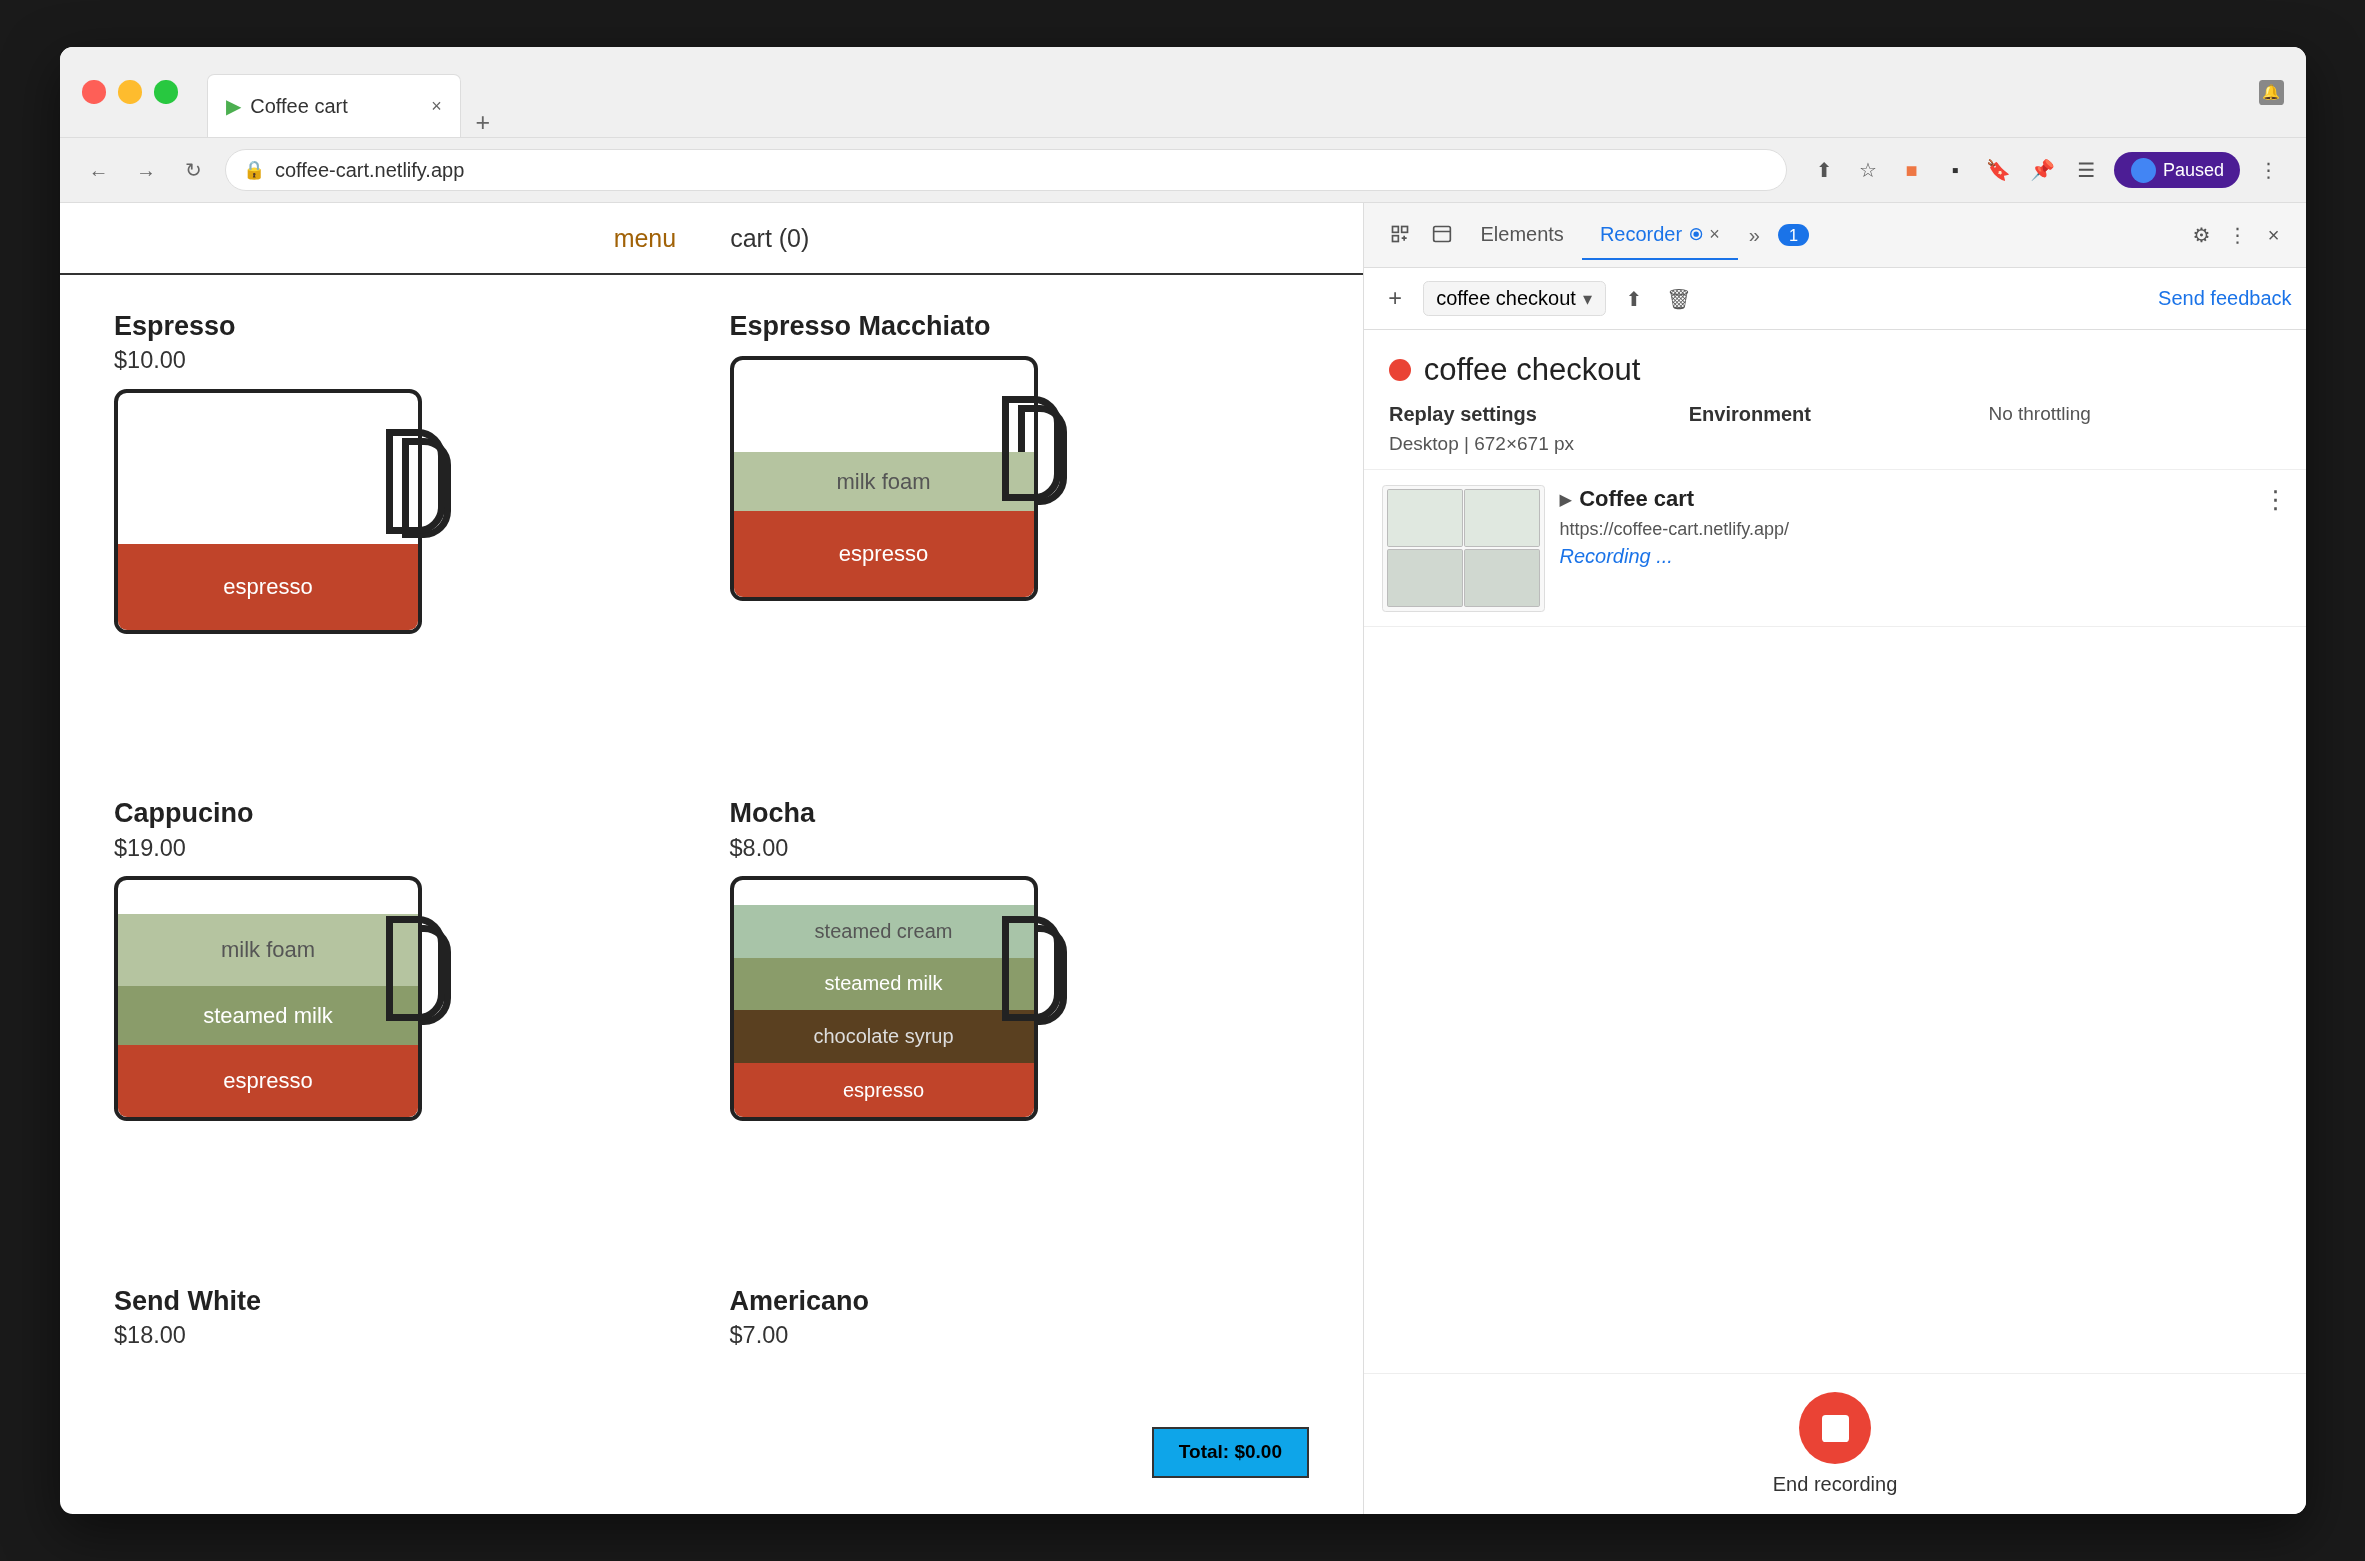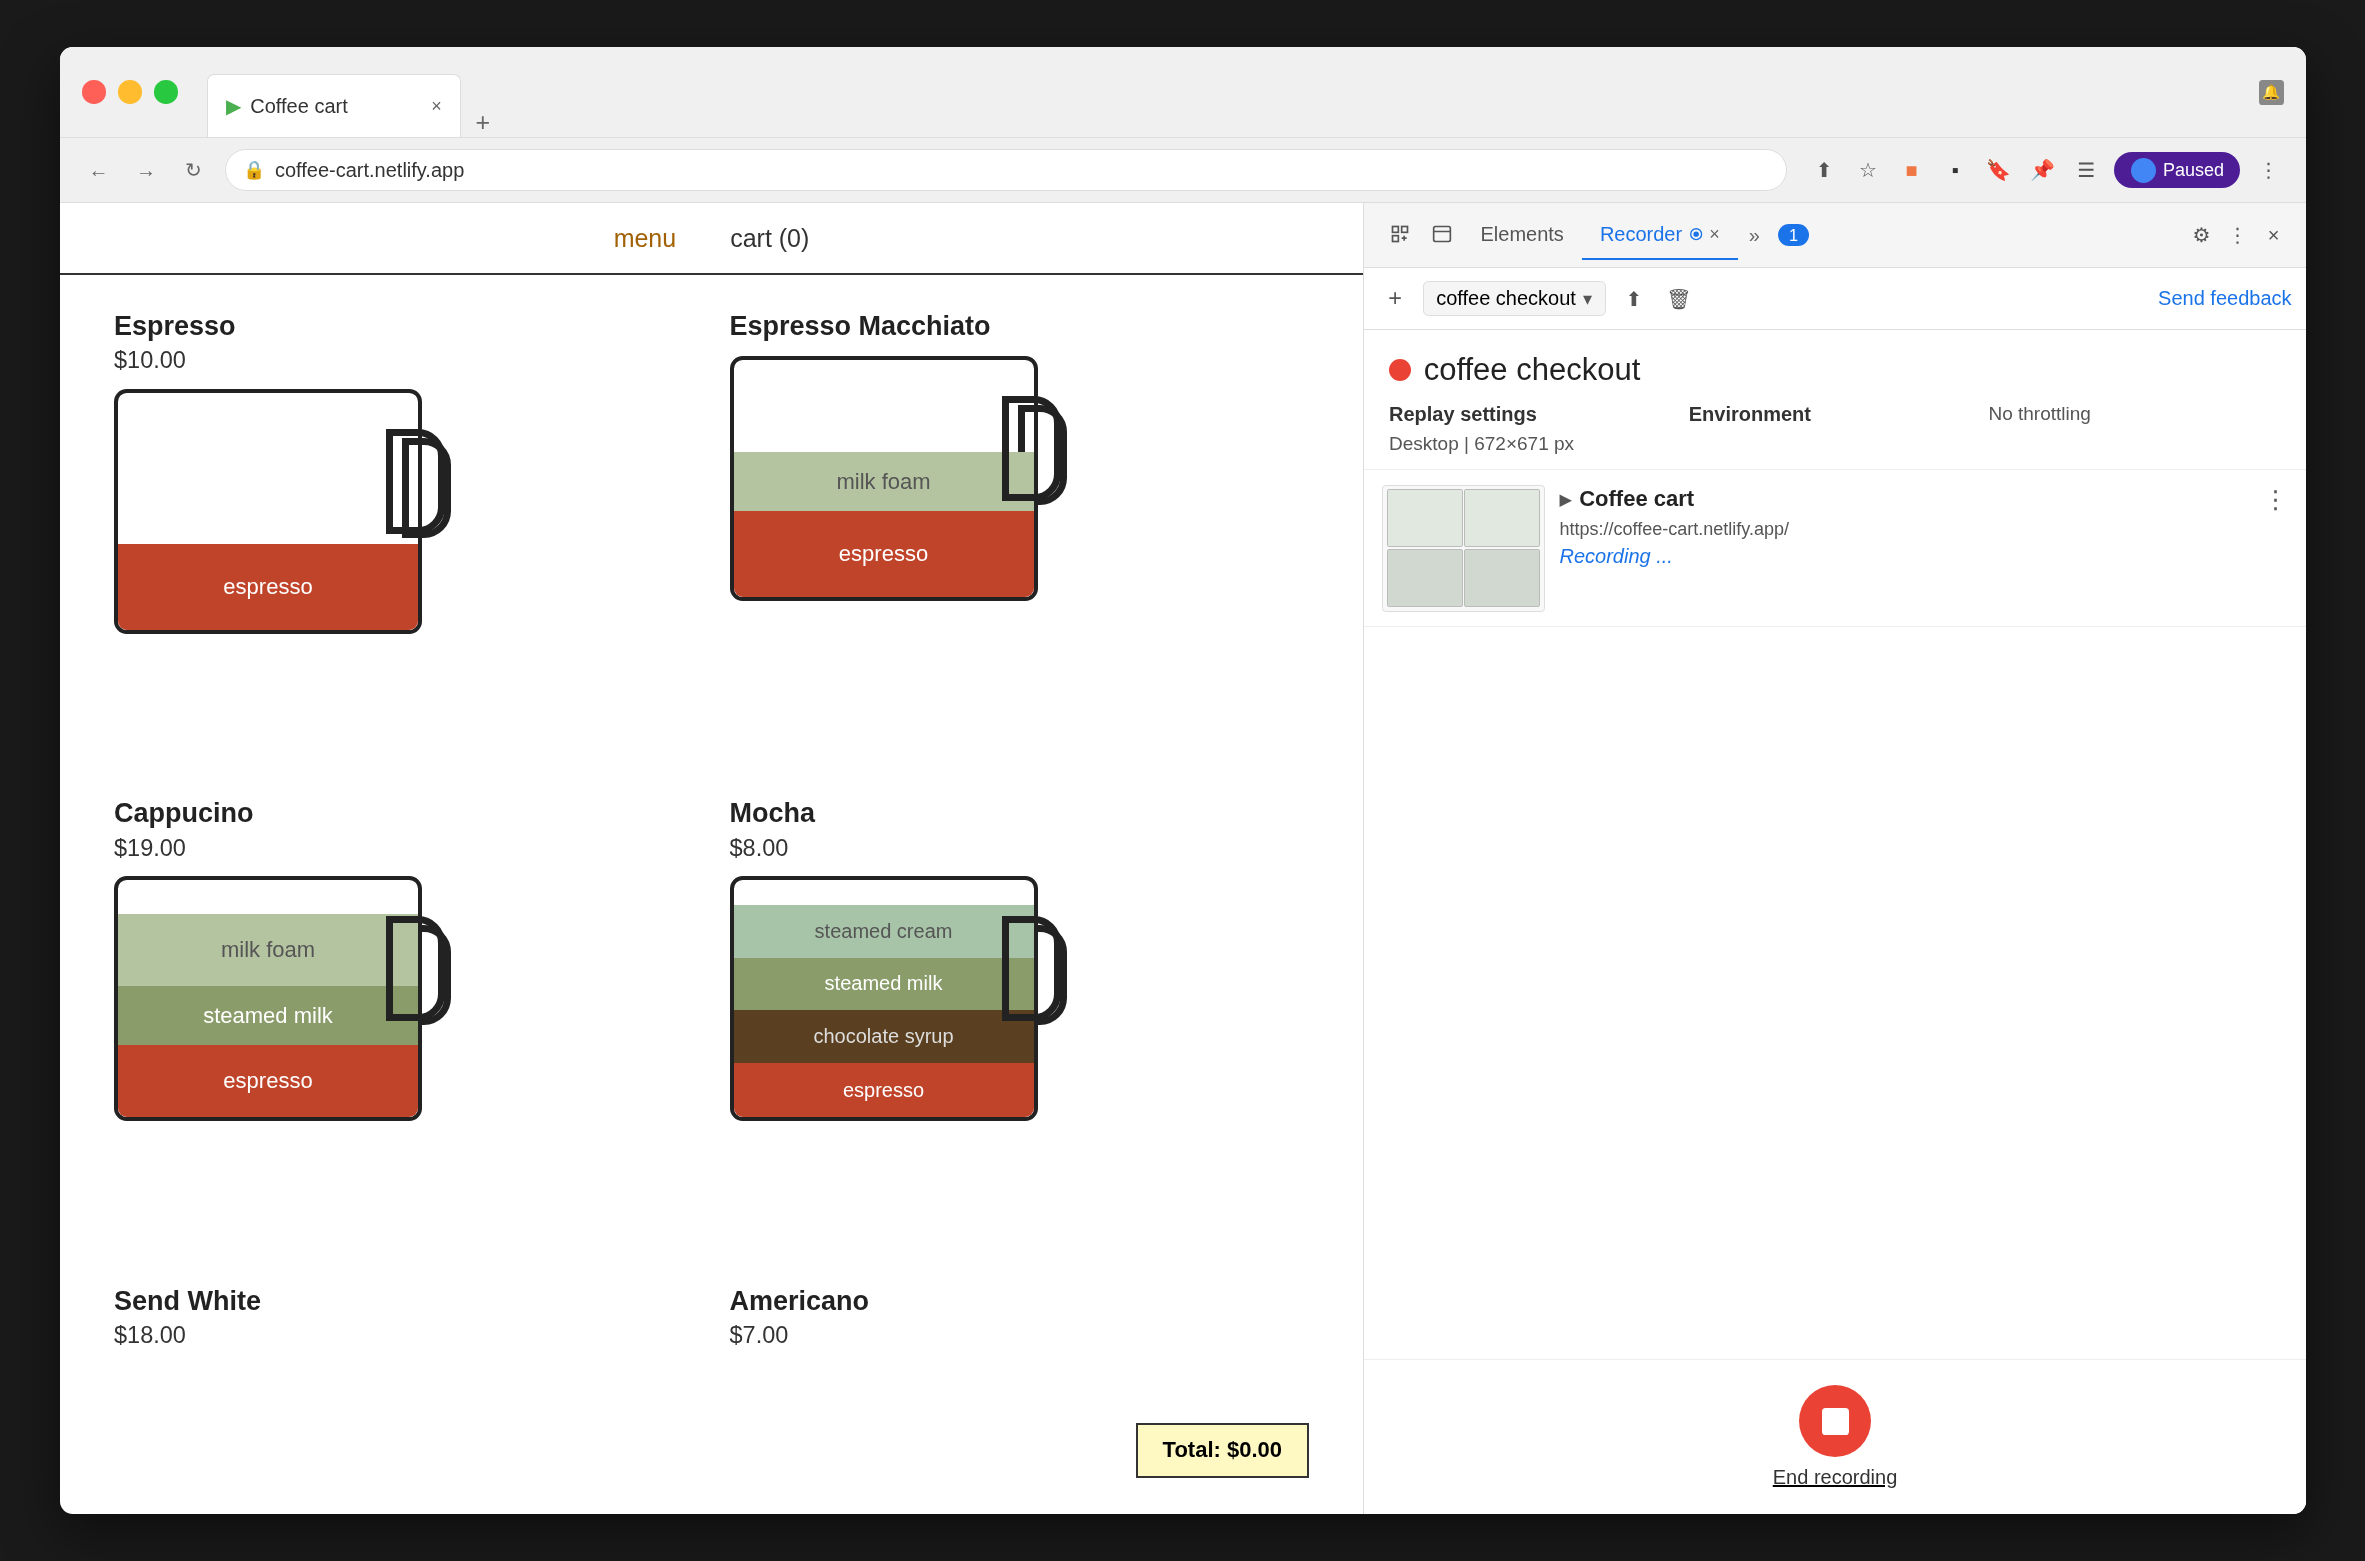--- a/index.html
+++ b/index.html
@@ -460,26 +460,25 @@
       color: #555;
     }
     .recording-status {
       font-size: 20px;
       color: #1a73e8;
       font-style: italic;
     }
 
     .devtools-footer {
       border-top: 0.9px solid #eee;
-      padding: 25px 25px;
+      padding: 18px 25px;
       display: flex;
       flex-direction: column;
       align-items: center;
       gap: 9px;
-      text-decoration: underline;
     }
     .stop-btn {
       width: 72px;
       height: 72px;
       border-radius: 50%;
       background: #ea4335;
       display: flex;
       align-items: center;
       justify-content: center;
       cursor: pointer;
@@ -615,21 +614,21 @@
         </div>
 
         <div class="coffee-item">
           <span class="coffee-name">Send White</span>
           <span class="coffee-price">$18.00</span>
         </div>
 
         <div class="coffee-item" style="position:relative;">
           <span class="coffee-name">Americano</span>
           <span class="coffee-price">$7.00</span>
-          <div class="total-bar" style="position:absolute;bottom:0;right:0;border:2.7px solid #333;padding:12.7px 25px;font-size:22px;font-weight:700;background:#fef9c3;white-space:nowrap;">
+          <div class="total-bar" style="position:absolute;bottom:0;right:0;border:2.7px solid #333;padding:12.7px 25px;font-size:19px;font-weight:700;background:#0ea5e9;white-space:nowrap;">
             <span>Total: $0.00</span>
           </div>
         </div>
 
       </div>
     </div>
 
     <div class="devtools-panel">
 
       <div class="devtools-toolbar">

